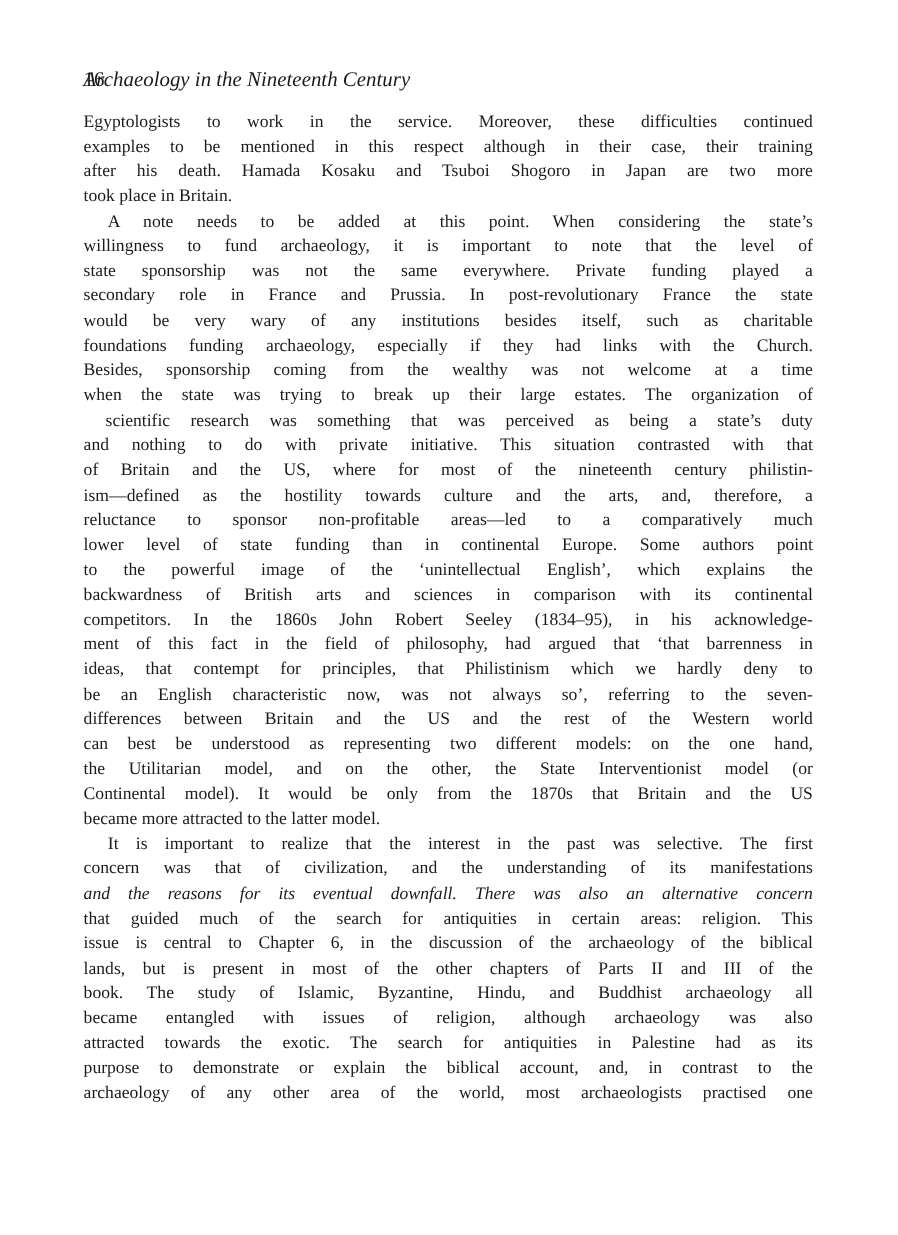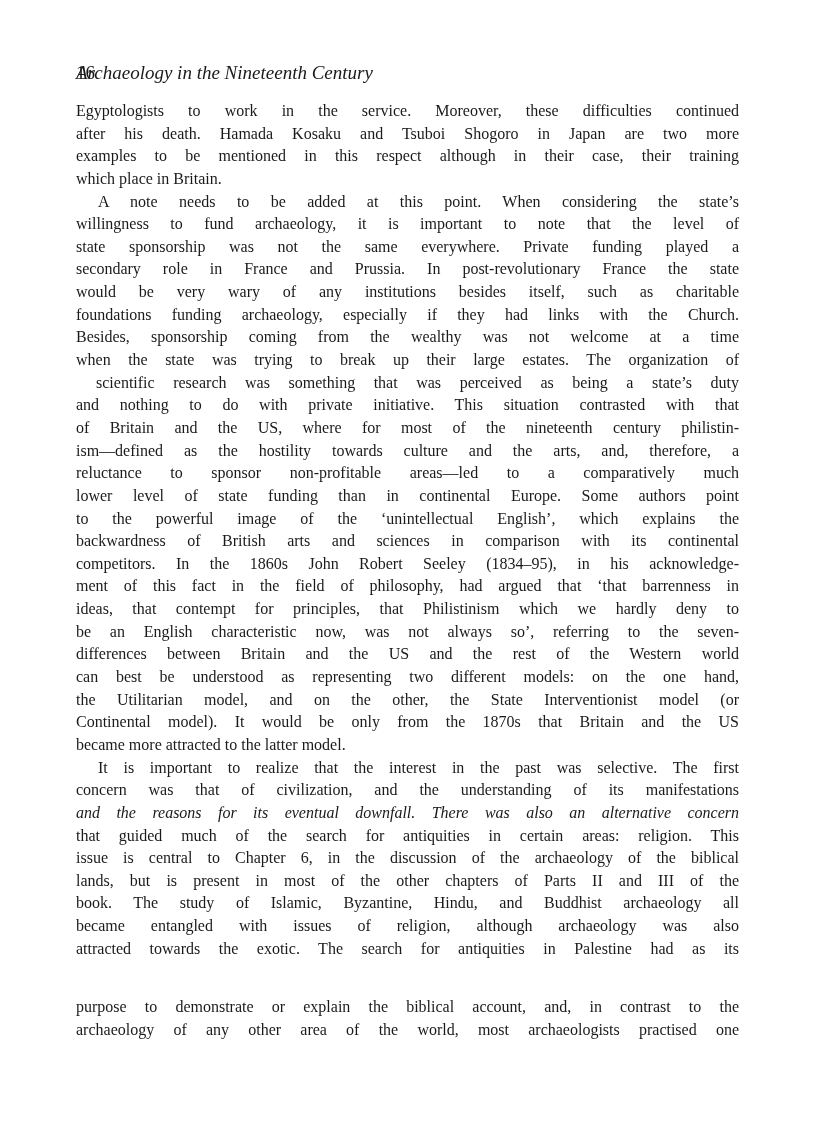--- a/index.html
+++ b/index.html
@@ -19,23 +19,23 @@
 
 <div class="header">
   <span class="page-num">16</span>
   <span class="running-title">Archaeology in the Nineteenth Century</span>
 </div>
 
 <div class="body-text">
 
   <div>
     <span class="line" style="white-space: nowrap;">Egyptologists to work in the service. Moreover, these difficulties continued</span>
+    <span class="line" style="white-space: nowrap;">examples to be mentioned in this respect although in their case, their training</span>
     <span class="line" style="white-space: nowrap;">after his death. Hamada Kosaku and Tsuboi Shogoro in Japan are two more</span>
-    <span class="line" style="white-space: nowrap;">examples to be mentioned in this respect although in their case, their training</span>
-    <span class="line last" style="white-space: nowrap;">which place in Britain.</span>
+    <span class="line last" style="white-space: nowrap;">took place in Britain.</span>
   </div>
 
   <div>
     <span class="line indent" style="white-space: nowrap;">A note needs to be added at this point. When considering the state’s</span>
     <span class="line" style="white-space: nowrap;">willingness to fund archaeology, it is important to note that the level of</span>
     <span class="line" style="white-space: nowrap;">state sponsorship was not the same everywhere. Private funding played a</span>
     <span class="line" style="white-space: nowrap;">secondary role in France and Prussia. In post-revolutionary France the state</span>
     <span class="line" style="white-space: nowrap;">would be very wary of any institutions besides itself, such as charitable</span>
     <span class="line" style="white-space: nowrap;">foundations funding archaeology, especially if they had links with the Church.</span>
     <span class="line" style="white-space: nowrap;">Besides, sponsorship coming from the wealthy was not welcome at a time</span>
@@ -62,16 +62,16 @@
   <div>
     <span class="line indent" style="white-space: nowrap;">It is important to realize that the interest in the past was selective. The first</span>
     <span class="line" style="white-space: nowrap;">concern was that of civilization, and the understanding of its manifestations</span>
     <span class="line" style="white-space: nowrap; font-style: italic;">and the reasons for its eventual downfall. There was also an alternative concern</span>
     <span class="line" style="white-space: nowrap;">that guided much of the search for antiquities in certain areas: religion. This</span>
     <span class="line" style="white-space: nowrap;">issue is central to Chapter 6, in the discussion of the archaeology of the biblical</span>
     <span class="line" style="white-space: nowrap;">lands, but is present in most of the other chapters of Parts II and III of the</span>
     <span class="line" style="white-space: nowrap;">book. The study of Islamic, Byzantine, Hindu, and Buddhist archaeology all</span>
     <span class="line" style="white-space: nowrap;">became entangled with issues of religion, although archaeology was also</span>
     <span class="line" style="white-space: nowrap;">attracted towards the exotic. The search for antiquities in Palestine had as its</span>
-    <span class="line" style="white-space: nowrap; margin-top: 36px;">purpose to demonstrate or explain the biblical account, and, in contrast to the</span>
+    <span class="line" style="white-space: nowrap;">purpose to demonstrate or explain the biblical account, and, in contrast to the</span>
     <span class="line" style="white-space: nowrap;">archaeology of any other area of the world, most archaeologists practised one</span>
   </div>
 </div>
 
 </body></html>

